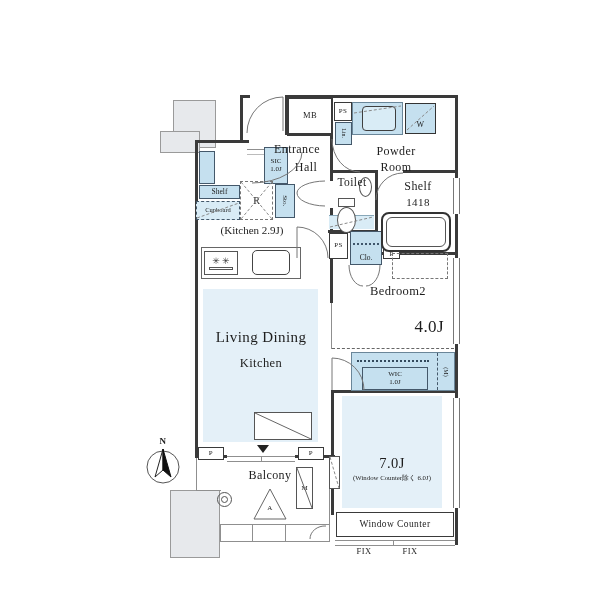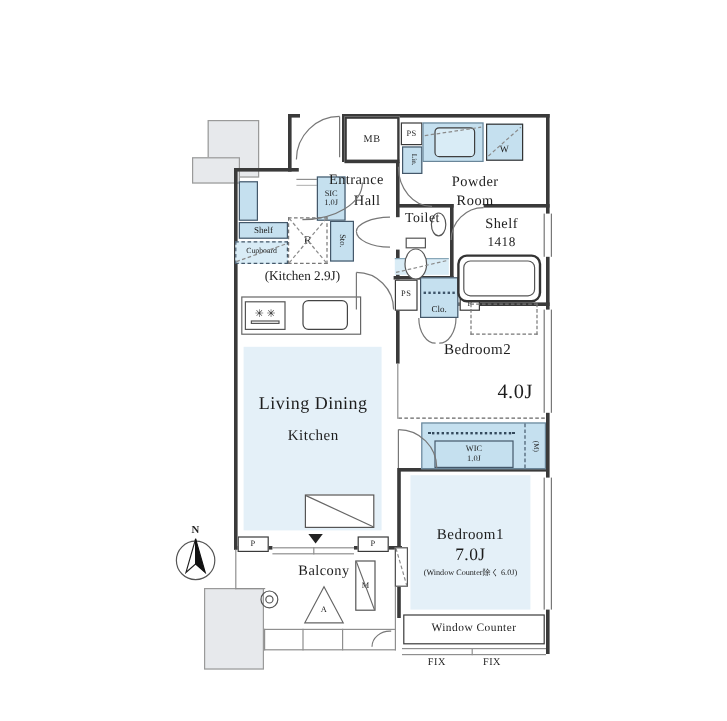--- a/index.html
+++ b/index.html
@@ -178,21 +178,20 @@
   <div class="lbl" style="left:358px;top:144px;width:76px;font-size:12px;">Powder
 Room</div>
   <div class="lbl" style="left:327px;top:175px;width:50px;font-size:11.5px;">Toilet</div>
   <div class="lbl" style="left:392px;top:179px;width:52px;font-size:12px;">Shelf</div>
   <div class="lbl" style="left:392px;top:195px;width:52px;font-size:11px;">1418</div>
   <div class="lbl" style="left:352px;top:283px;width:92px;font-size:12.5px;">Bedroom2</div>
   <div class="lbl" style="left:352px;top:316px;width:92px;font-size:17px;text-align:right;">4.0J</div>
   <div class="lbl" style="left:205px;top:328px;width:112px;font-size:15px;">Living Dining</div>
   <div class="lbl" style="left:205px;top:355px;width:112px;font-size:12.5px;">Kitchen</div>
   <div class="lbl" style="left:200px;top:223px;width:104px;font-size:11px;letter-spacing:0;">(Kitchen 2.9J)</div>
-  <div class="lbl" style="left:342px;top:437px;width:100px;font-size:12.5px;">Bedroom1</div>
   <div class="lbl" style="left:342px;top:454px;width:100px;font-size:14.5px;">7.0J</div>
   <div class="lbl" style="left:334px;top:474px;width:116px;font-size:6.8px;letter-spacing:0;">(Window Counter除く 6.0J)</div>
   <div class="lbl" style="left:234px;top:468px;width:72px;font-size:12px;">Balcony</div>
   <div class="lbl" style="left:150px;top:436px;width:26px;font-size:9px;font-weight:bold;">N</div>
 
   <svg width="606" height="601" viewBox="0 0 606 601">
     <g fill="none" stroke="#777" stroke-width="1">
 
       <path d="M247,133 A36,36 0 0 1 283,97"></path>
       <line x1="283" y1="97" x2="283" y2="131"></line>

